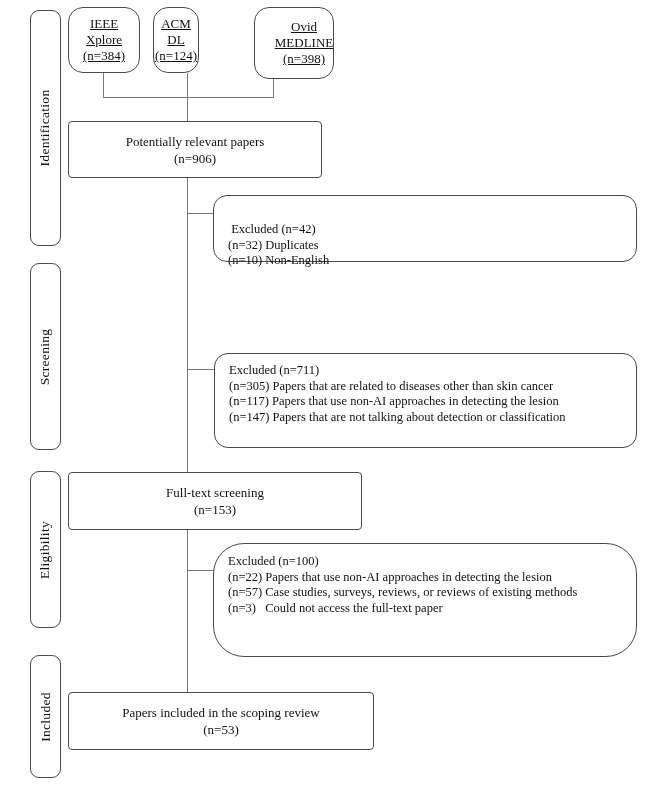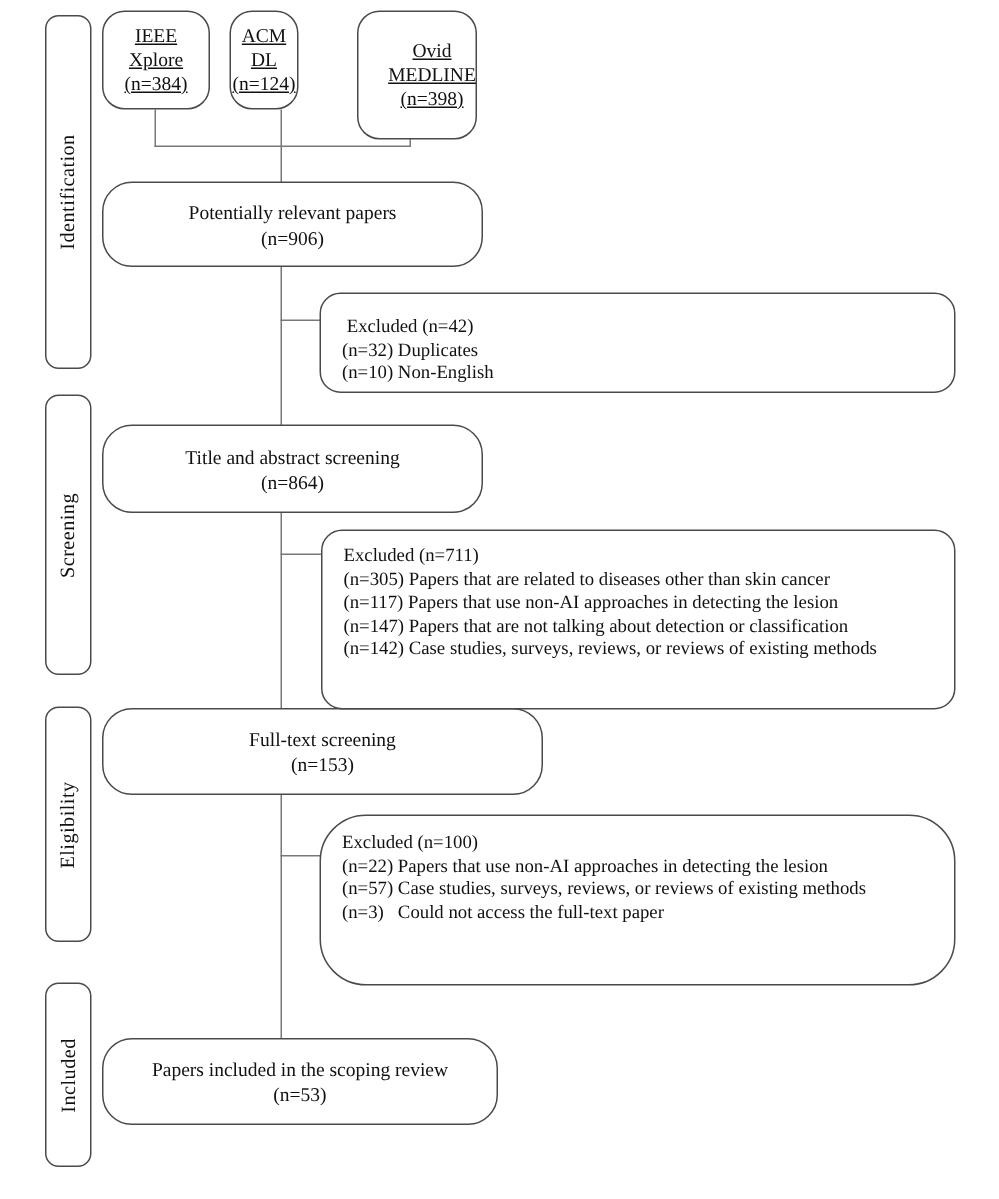--- a/index.html
+++ b/index.html
@@ -38,39 +38,39 @@
     border-radius: 15px;
     display: flex;
     align-items: center;
     justify-content: center;
     text-align: center;
     font-size: 13px;
     line-height: 16px;
     text-decoration: underline;
   }
   .flowbox {
-    border-radius: 20px;
+    border-radius: 4px;
     display: flex;
     align-items: center;
     justify-content: center;
     text-align: center;
     font-size: 13px;
     line-height: 17px;
   }
   .prelines { white-space: pre-line; }
   .excluded {
     border-radius: 14px;
     font-size: 12.5px;
     padding: 0 8px 0 14px;
   }
   .excluded .xline {
     white-space: pre;
     line-height: 15.5px;
   }
-  .pad-e1 { padding-top: 14px; }
+  .pad-e1 { padding-top: 26px; }
   .pad-e2 { padding-top: 9px; }
   .pad-e3 { padding-top: 10px; }
 </style>
 </head>
 <body>
 
 <div class="canvas">
 
   <div class="line v" style="left:103px; top:73px; height:25px;"></div>
   <div class="line v" style="left:273px; top:73px; height:25px;"></div>
@@ -96,54 +96,49 @@
   <div class="box source" style="left:68px; top:7px; width:72px; height:66px;">
     <span class="prelines">IEEE
 Xplore
 (n=384)</span>
   </div>
   <div class="box source" style="left:153px; top:7px; width:46px; height:66px;">
     <span class="prelines">ACM
 DL
 (n=124)</span>
   </div>
-  <div class="box source" style="left:238px; top:7px; width:80px; height:86px;padding-left:20px;">
+  <div class="box source" style="left:254px; top:7px; width:80px; height:72px;padding-left:20px;">
     <span class="prelines">Ovid
 MEDLINE
 (n=398)</span>
   </div>
 
   <div class="box flowbox" style="left:68px; top:121px; width:254px; height:57px;">
     <span class="prelines">Potentially relevant papers
 (n=906)</span>
   </div>
-  <div class="box flowbox" style="left:68px; top:283px; width:254px; height:59px;">
-    <span class="prelines">Title and abstract screening
-(n=864)</span>
-  </div>
   <div class="box flowbox" style="left:68px; top:472px; width:294px; height:58px;">
     <span class="prelines">Full-text screening
 (n=153)</span>
   </div>
-  <div class="box flowbox" style="left:68px; top:692px; width:264px; height:58px;">
+  <div class="box flowbox" style="left:68px; top:692px; width:306px; height:58px;">
     <span class="prelines">Papers included in the scoping review
 (n=53)</span>
   </div>
 
   <div class="box excluded pad-e1" style="left:213px; top:195px; width:424px; height:67px;">
       <div class="xline"> Excluded (n=42)</div>
       <div class="xline">(n=32) Duplicates</div>
       <div class="xline">(n=10) Non-English</div>
     </div>
-  <div class="box excluded pad-e2" style="left:214px; top:353px; width:423px; height:120px;">
+  <div class="box excluded pad-e2" style="left:214px; top:353px; width:423px; height:95px;">
       <div class="xline">Excluded (n=711)</div>
       <div class="xline">(n=305) Papers that are related to diseases other than skin cancer</div>
       <div class="xline">(n=117) Papers that use non-AI approaches in detecting the lesion</div>
       <div class="xline">(n=147) Papers that are not talking about detection or classification</div>
-      <div class="xline">(n=142) Case studies, surveys, reviews, or reviews of existing methods</div>
     </div>
   <div class="box excluded pad-e3" style="left:213px; top:543px; width:424px; height:114px;border-radius:31px;">
       <div class="xline">Excluded (n=100)</div>
       <div class="xline">(n=22) Papers that use non-AI approaches in detecting the lesion</div>
       <div class="xline">(n=57) Case studies, surveys, reviews, or reviews of existing methods</div>
       <div class="xline">(n=3)   Could not access the full-text paper</div>
     </div>
 
 </div>
 

